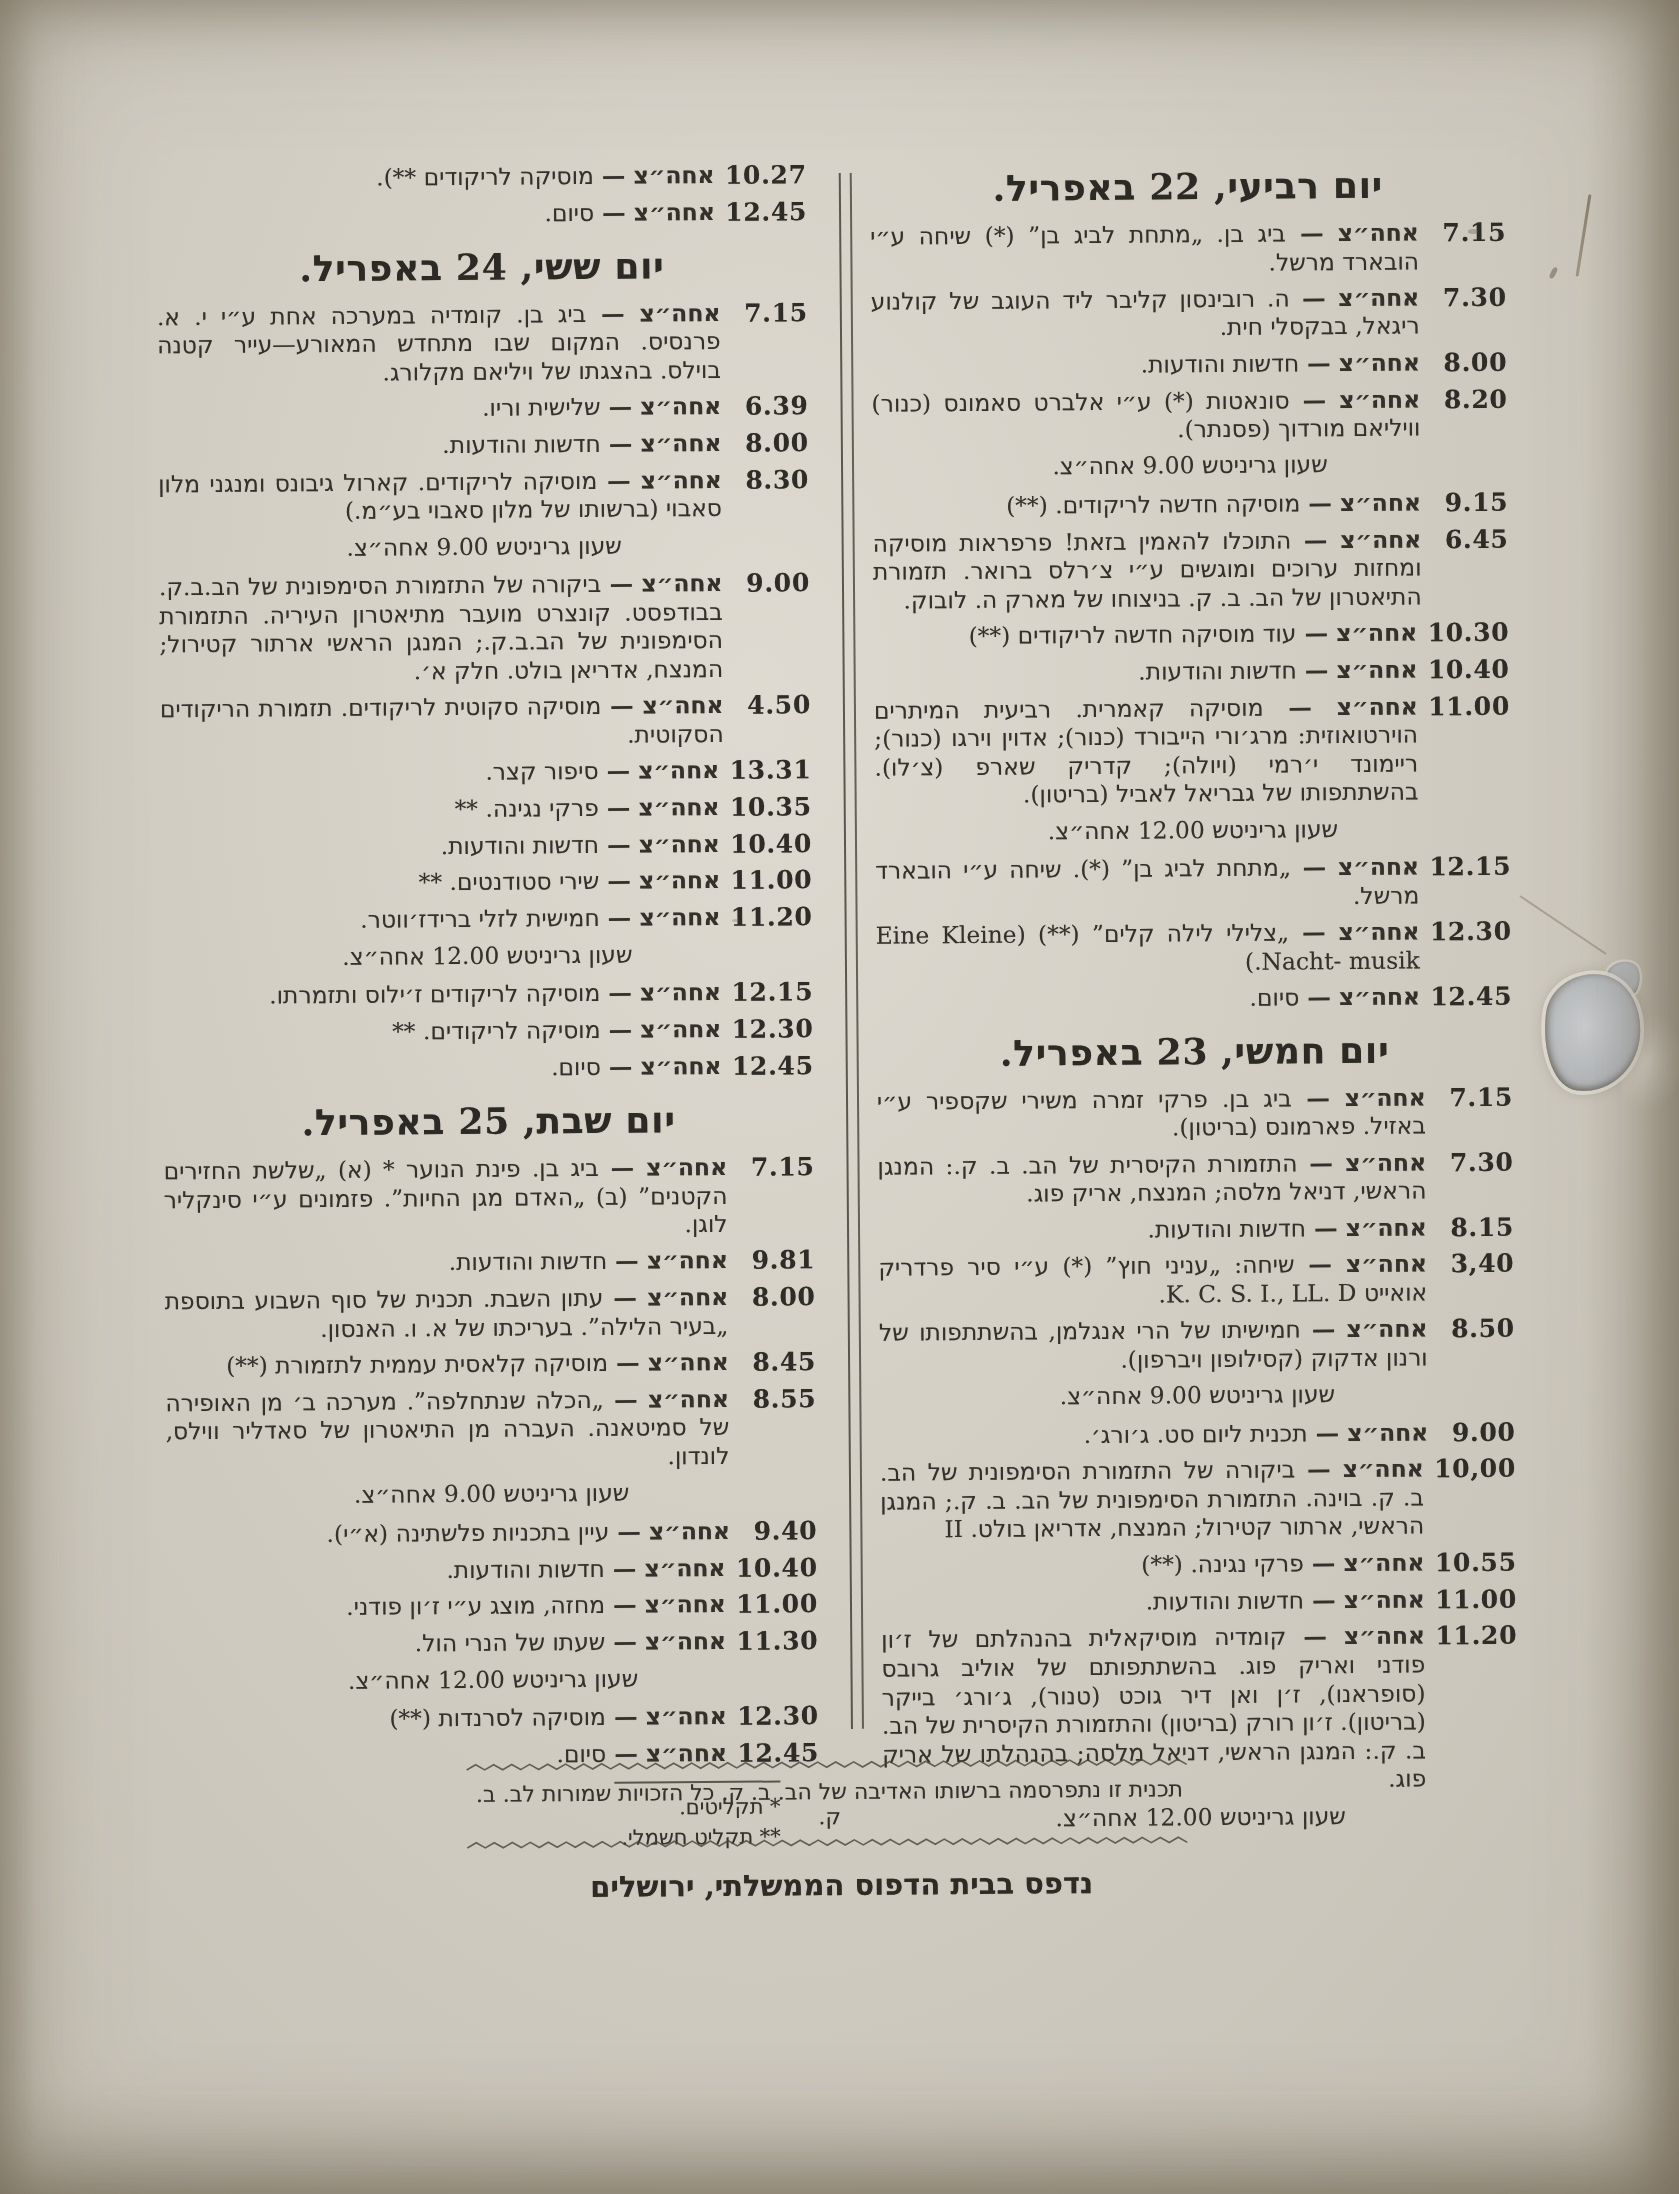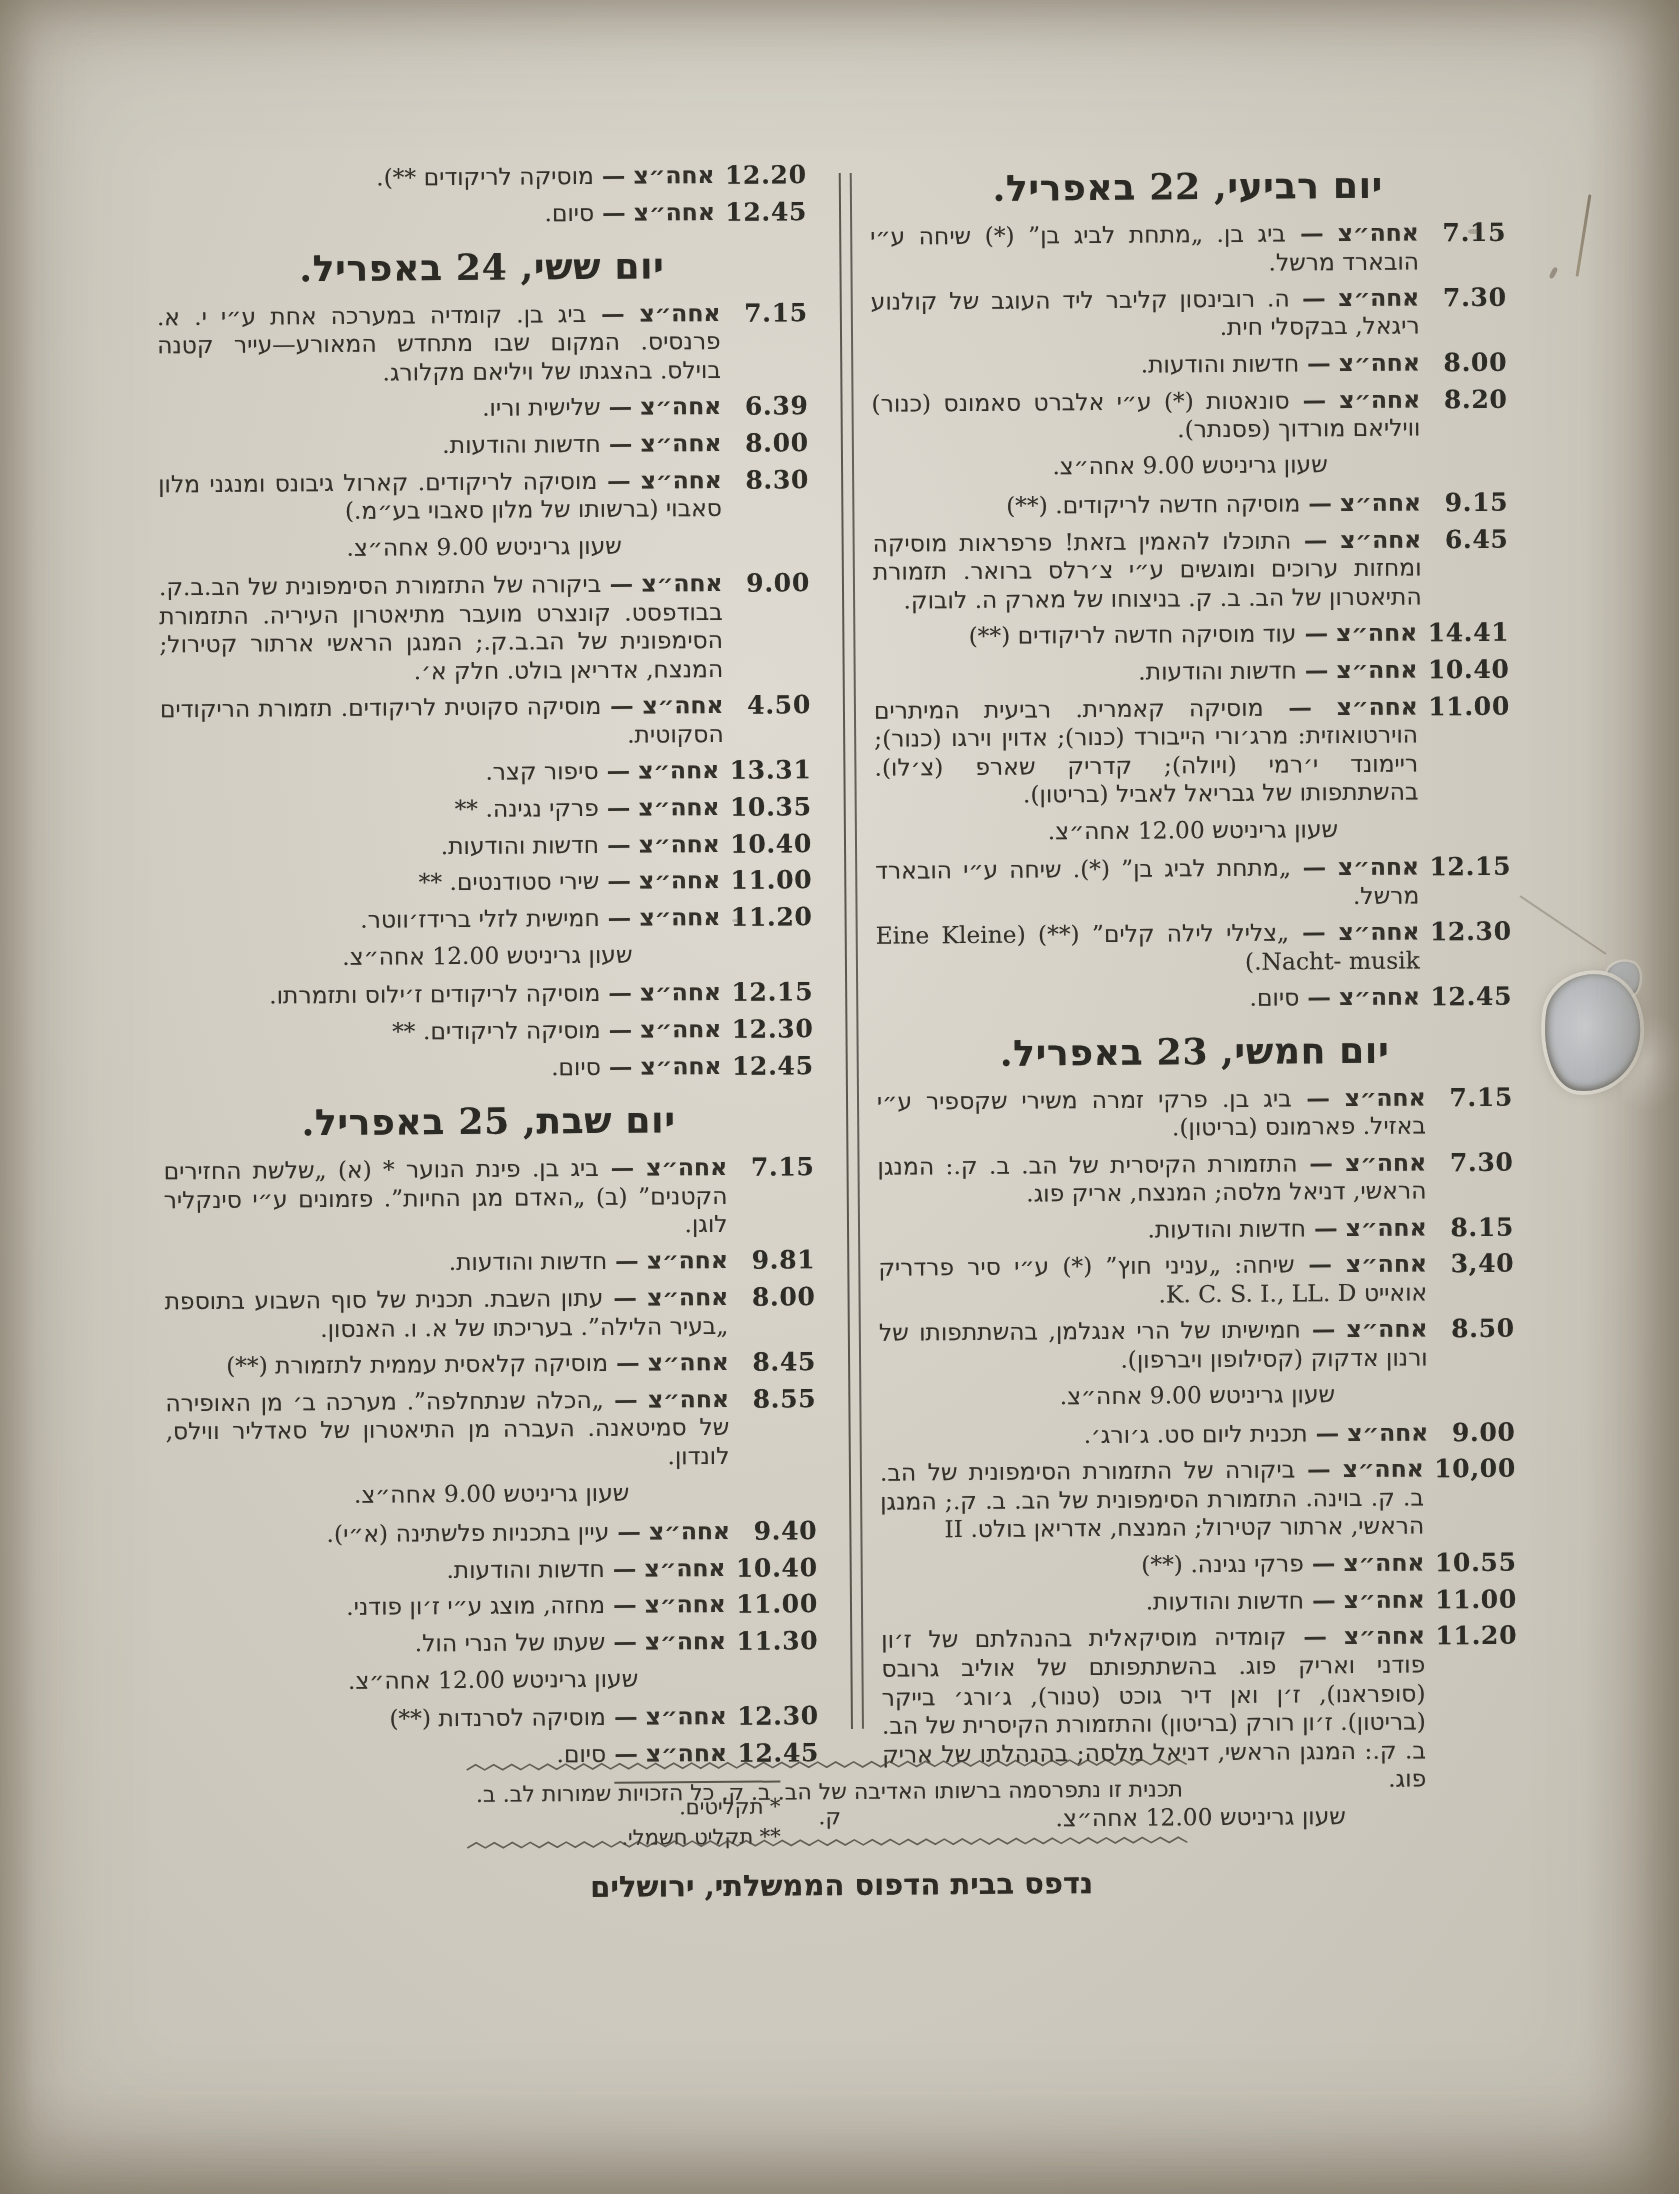--- a/index.html
+++ b/index.html
@@ -113,21 +113,21 @@
 <body>
 
 <div class="page">
   <div class="sheet-content">
 
     <div class="divider"></div>
 
     <div class="col col-left">
       <div data-col="left">
           <div class="entry">
-            <span class="time">12.20</span>
+            <span class="time">10.27</span>
             <span class="body"><b class="pm">אחה״צ — </b>מוסיקה לריקודים **).</span>
           </div>
           <div class="entry">
             <span class="time">12.45</span>
             <span class="body"><b class="pm">אחה״צ — </b>סיום.</span>
           </div>
           <div class="day-title">יום ששי, 24 באפריל.</div>
           <div class="entry">
             <span class="time">7.15</span>
             <span class="body"><b class="pm">אחה״צ — </b>ביג בן. קומדיה במערכה אחת ע״י י. א. פרנסיס. המקום שבו מתחדש המאורע—עייר קטנה בוילס. בהצגתו של ויליאם מקלורג.</span>
@@ -261,21 +261,21 @@
           <div class="clock-line">שעון גריניטש 9.00 אחה״צ.</div>
           <div class="entry">
             <span class="time">9.15</span>
             <span class="body"><b class="pm">אחה״צ — </b>מוסיקה חדשה לריקודים. (**)</span>
           </div>
           <div class="entry">
             <span class="time">6.45</span>
             <span class="body"><b class="pm">אחה״צ — </b>התוכלו להאמין בזאת! פרפראות מוסיקה ומחזות ערוכים ומוגשים ע״י צ׳רלס ברואר. תזמורת התיאטרון של הב. ב. ק. בניצוחו של מארק ה. לובוק.</span>
           </div>
           <div class="entry">
-            <span class="time">14.41</span>
+            <span class="time">10.30</span>
             <span class="body"><b class="pm">אחה״צ — </b>עוד מוסיקה חדשה לריקודים (**)</span>
           </div>
           <div class="entry">
             <span class="time">10.40</span>
             <span class="body"><b class="pm">אחה״צ — </b>חדשות והודעות.</span>
           </div>
           <div class="entry">
             <span class="time">11.00</span>
             <span class="body"><b class="pm">אחה״צ — </b>מוסיקה קאמרית. רביעית המיתרים הוירטואוזית: מרג׳ורי הייבורד (כנור); אדוין וירגו (כנור); ריימונד י׳רמי (ויולה); קדריק שארפ (צ׳לו). בהשתתפותו של גבריאל לאביל (בריטון).</span>
           </div>

